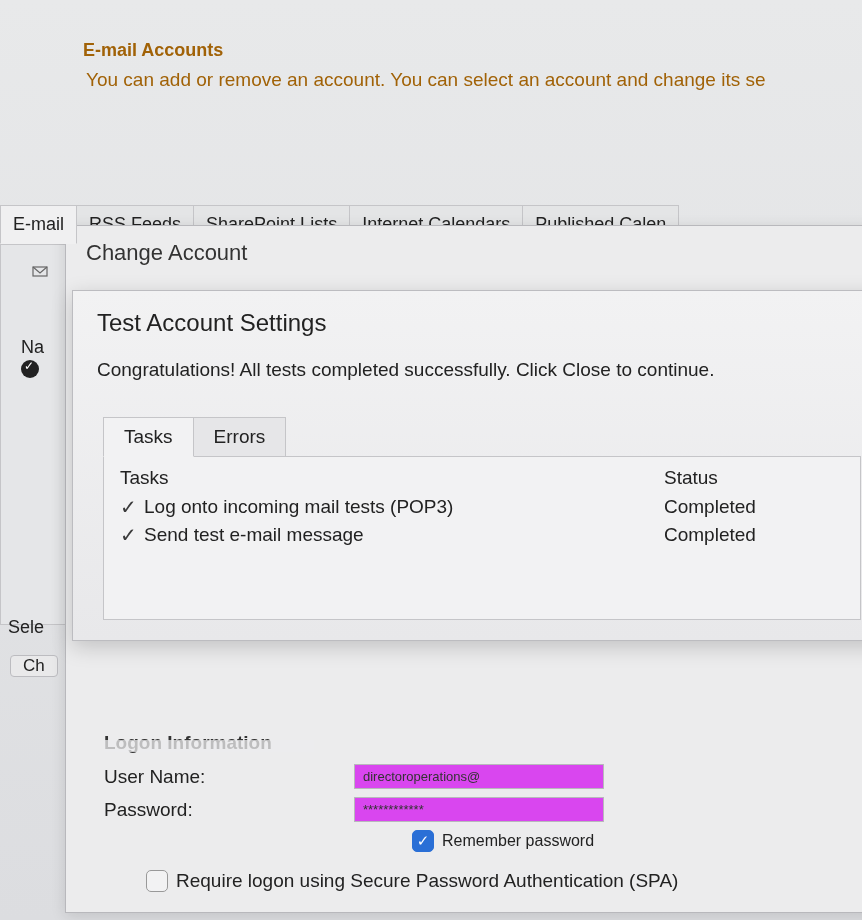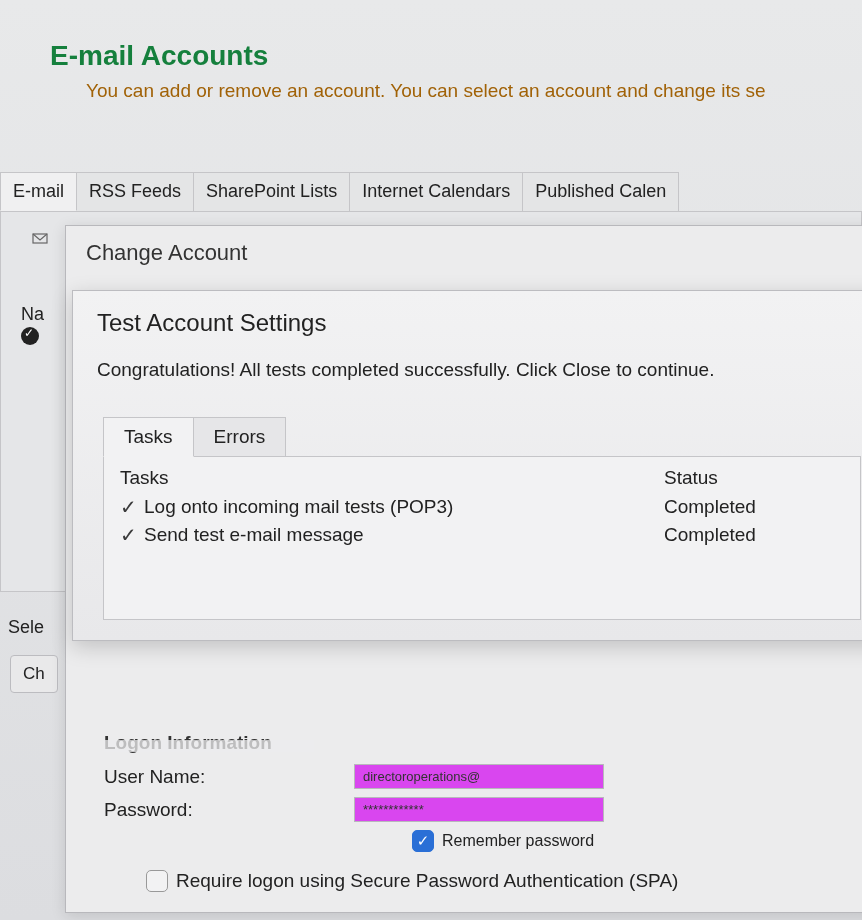--- a/index.html
+++ b/index.html
@@ -9,23 +9,24 @@
       width: 862px;
       height: 920px;
       overflow: hidden;
       color: #222;
       position: relative;
     }
     .header {
       padding: 40px 0 0 50px;
     }
     .header h1 {
-      font-size: 28px;
+      font-size: 18px;
       font-weight: bold;
-      color: #15803d;
+      color: #a16207;
+      margin-left: 33px;
     }
     .header p {
       margin-top: 8px;
       margin-left: 36px;
       font-size: 19px;
       color: #a16207;
     }
     .tabs-row {
       display: flex;
       margin-top: 70px;
@@ -34,20 +35,21 @@
     .tab {
       padding: 8px 12px;
       font-size: 18px;
       color: #222;
       border: 1px solid #c5c5c8;
       border-bottom: none;
       background: #e4e5e6;
       margin-right: -1px;
       cursor: pointer;
       white-space: nowrap;
+      margin-top: 44px;
     }
     .tab.active {
       background: #f0f0f1;
       border-bottom: 1px solid #f0f0f1;
       position: relative;
       z-index: 1;
     }
     .tab-panel {
       background: #e5e6e8;
       padding: 12px 20px 20px 20px;
@@ -94,21 +96,21 @@
       left: 0;
       font-size: 18px;
       padding-left: 8px;
     }
     .bottom-ch {
       position: absolute;
       top: 655px;
       left: 10px;
       border: 1px solid #bcbcc0;
       background: #e9e9ea;
-      padding: 8px 12px;
+      padding: 0 12px;
       font-size: 17px;
       border-radius: 4px;
     }
 
     
     .change-dialog {
       position: absolute;
       top: 225px;
       left: 65px;
       width: 900px;

